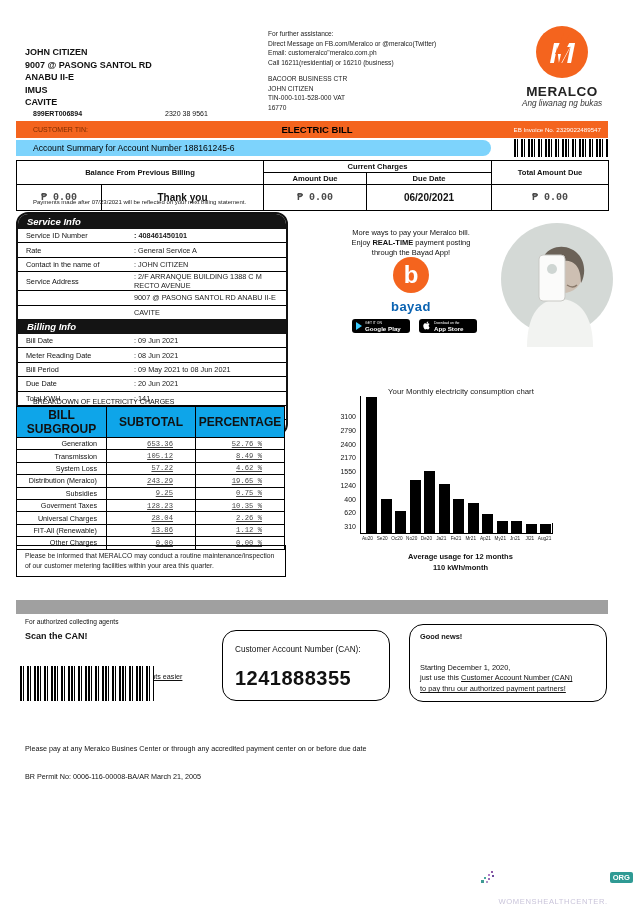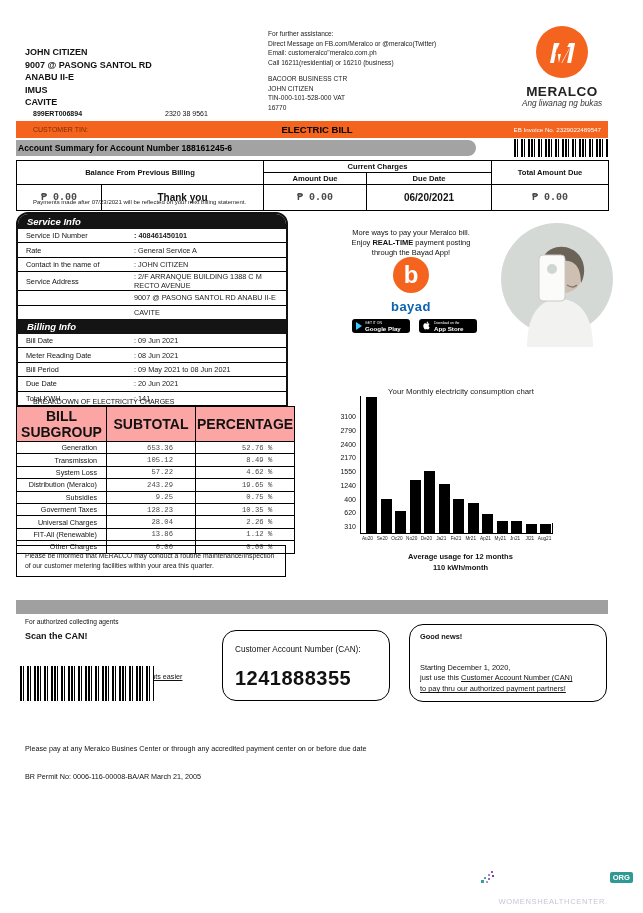--- a/index.html
+++ b/index.html
@@ -16,42 +16,42 @@
   .logo-tag{font-size:8.2px;font-style:italic;color:#333;}
   .codes-row{position:absolute;left:0;top:110px;width:643px;font-size:7px;}
   .code-a{position:absolute;left:33px;font-weight:bold;}
   .code-b{position:absolute;left:165px;}
   
   .title-bar{position:absolute;left:16px;top:121px;width:592px;height:17px;display:flex;align-items:center;}
   .tb-left{flex:1;font-size:7px;padding-left:17px;}
   .tb-center{font-size:9.5px;font-weight:bold;color:#000;}
   .tb-right{flex:1;text-align:right;font-size:6.2px;color:#fff;padding-right:7px;}
   
-  .summary-head{position:absolute;left:16px;top:140px;width:458px;height:16px;background:#a3a3a3;
-    border-radius:0 8px 8px 0;font-size:8.6px;font-weight:bold;line-height:16px;padding-left:2px;color:#000;}
+  .summary-head{position:absolute;left:16px;top:140px;width:458px;height:16px;background:#7dd3fc;
+    border-radius:0 8px 8px 0;font-size:8.6px;font-weight:normal;line-height:16px;padding-left:17px;color:#000;}
   .barcode{background:repeating-linear-gradient(90deg,#000 0 2px,#fff 2px 3px,#000 3px 4px,#fff 4px 7px,#000 7px 9px,#fff 9px 10px,#000 10px 11px,#fff 11px 14px,#000 14px 16px,#fff 16px 17px);}
   .bc-top{position:absolute;left:514px;top:139px;width:94px;height:18px;}
   .summary-table{position:absolute;left:16px;top:160px;border-collapse:collapse;table-layout:fixed;}
   .summary-table td{border:1px solid #000;text-align:center;font-size:7.6px;font-weight:bold;padding:1px 2px;}
   .summary-table .val{height:23px;font-size:10px;}
   .summary-note{position:absolute;left:33px;top:199px;font-size:6px;color:#222;}
   
   .panel{position:absolute;left:16px;top:212px;width:268px;border:2px solid #111;border-radius:12px;overflow:hidden;background:#fff;}
   .sec-head{background:#141414;color:#fff;font-weight:bold;font-style:italic;font-size:9.5px;padding:2px 9px;}
   .info-row{display:flex;border-bottom:1px solid #000;min-height:13.4px;align-items:center;font-size:7.3px;}
   .info-row:last-child{border-bottom:none;}
   .info-label{width:108px;padding-left:8px;flex:none;}
   .info-value{flex:1;color:#222;}
   
   .bd-label{position:absolute;left:33px;top:398px;font-size:7px;}
   .bd-table{position:absolute;left:16px;top:406px;border-collapse:collapse;table-layout:fixed;}
-  .bd-table th{background:#fca5a5;border:1px solid #000;font-size:14px;height:14px;}
+  .bd-table th{background:#0ea5e9;border:1px solid #000;font-size:12px;height:14px;}
   .bd-table td{border:1px solid #000;font-size:7.2px;height:11.4px;padding:0 6px;}
   .bd-table td.sg{text-align:right;padding-right:9px;}
-  .bd-table td.num{text-align:right;padding-right:22px;}
+  .bd-table td.num{text-align:right;padding-right:22px;text-decoration:underline;}
   
   .notice{position:absolute;left:16px;top:545px;width:252px;border:1.5px solid #000;font-size:6.8px;line-height:1.5;padding:5px 8px;color:#222;}
   
   .promo-text{position:absolute;left:328px;top:228px;width:166px;text-align:center;font-size:7.5px;line-height:1.35;}
   .bayad{position:absolute;left:372px;top:257px;width:78px;text-align:center;}
   .bayad-icon{width:36px;height:36px;border-radius:50%;margin:0 auto;display:flex;align-items:center;justify-content:center;
     color:#fff;font-weight:bold;font-size:24px;line-height:1;}
   .bayad-word{font-size:13px;font-weight:bold;letter-spacing:.5px;margin-top:6px;}
   .badges{position:absolute;left:352px;top:319px;display:flex;gap:9px;}
   .badge{background:#000;color:#fff;border-radius:3px;width:58px;height:14px;display:flex;align-items:center;gap:3px;padding:0 4px;box-sizing:border-box;}

